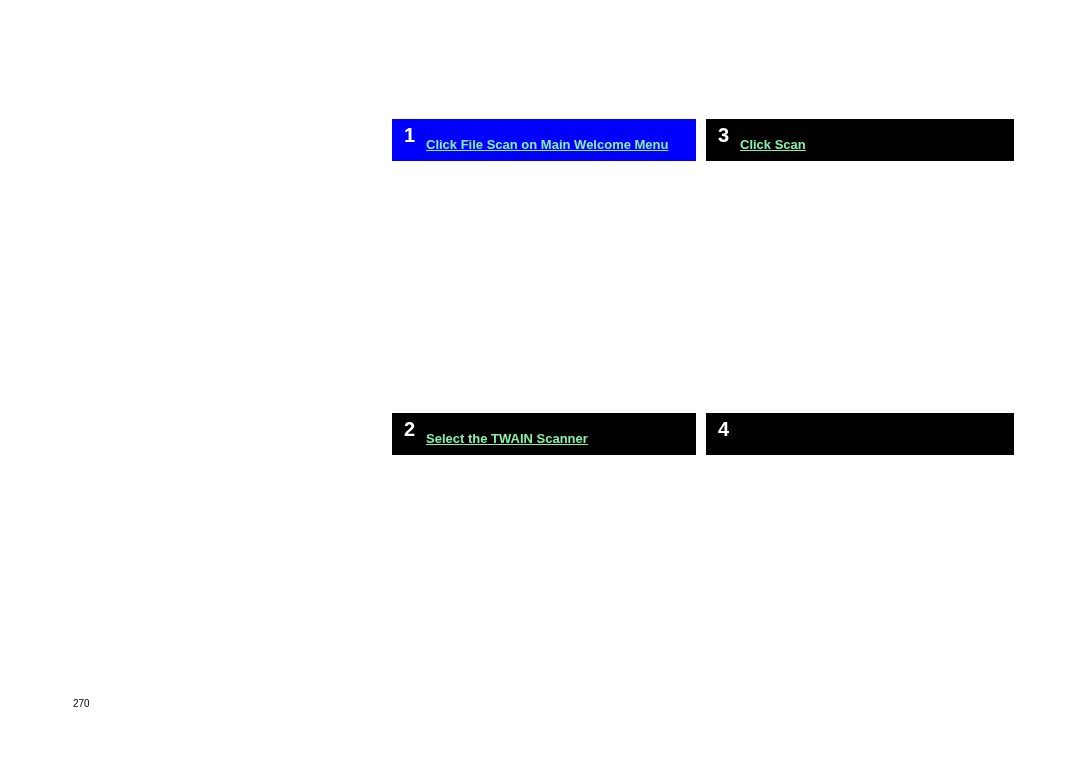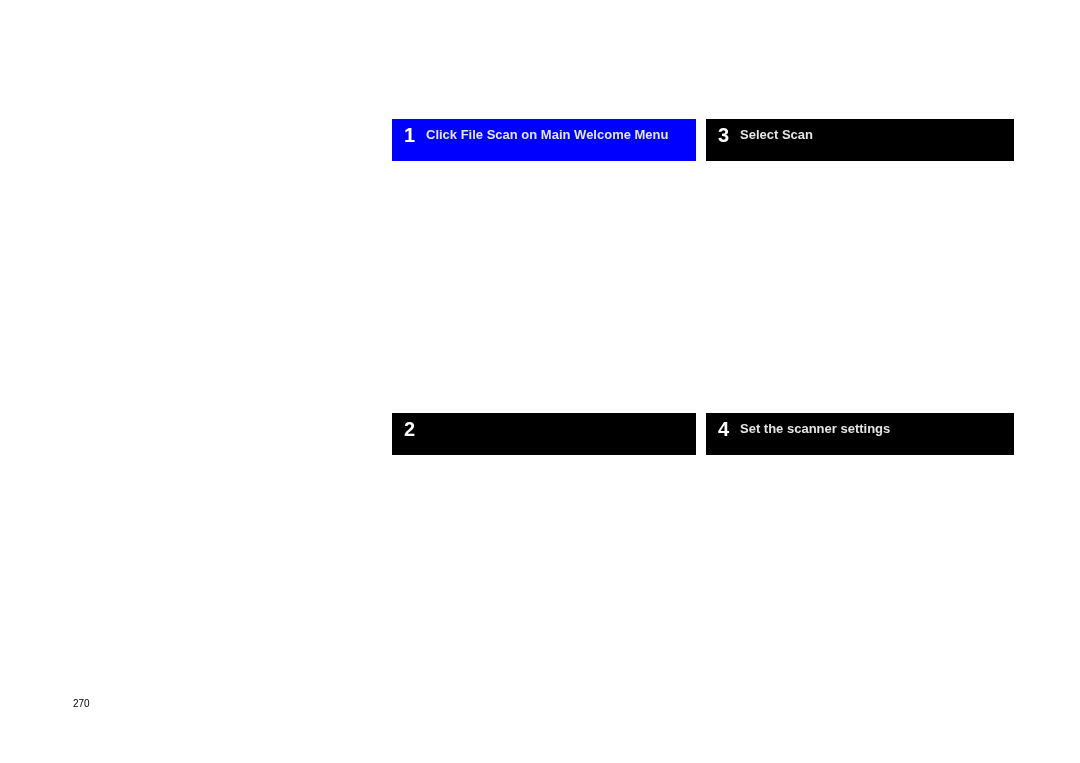--- a/index.html
+++ b/index.html
@@ -39,25 +39,26 @@
     }
     .step-number {
       color: #ffffff;
       font-size: 20px;
       font-weight: bold;
       padding: 6px 6px 0 12px;
       min-width: 34px;
       line-height: 1;
     }
     .step-title {
-      color: #e5e5e5;
+      color: #86efac;
       font-size: 13px;
       font-weight: bold;
-      padding-top: 8px;
+      padding-top: 18px;
       line-height: 1.2;
+      text-decoration: underline;
     }
     .col-left {
       position: absolute;
       left: 0;
       width: 304px;
     }
     .col-right {
       position: absolute;
       left: 314px;
       width: 308px;
@@ -84,29 +85,29 @@
 
   <div class="steps-container">
 
     <div class="step-header active col-left row1">
       <div class="step-number">1</div>
       <div class="step-title">Click File Scan on Main Welcome Menu</div>
     </div>
 
     <div class="step-header inactive col-right row1">
       <div class="step-number">3</div>
-      <div class="step-title">Select Scan</div>
+      <div class="step-title">Click Scan</div>
     </div>
 
     <div class="step-header inactive col-left row2">
       <div class="step-number">2</div>
+      <div class="step-title">Select the TWAIN Scanner</div>
     </div>
 
     <div class="step-header inactive col-right row2">
       <div class="step-number">4</div>
-      <div class="step-title">Set the scanner settings</div>
     </div>
 
   </div>
 
   <div class="page-number">270</div>
 
 </div>
 
 </body></html>

